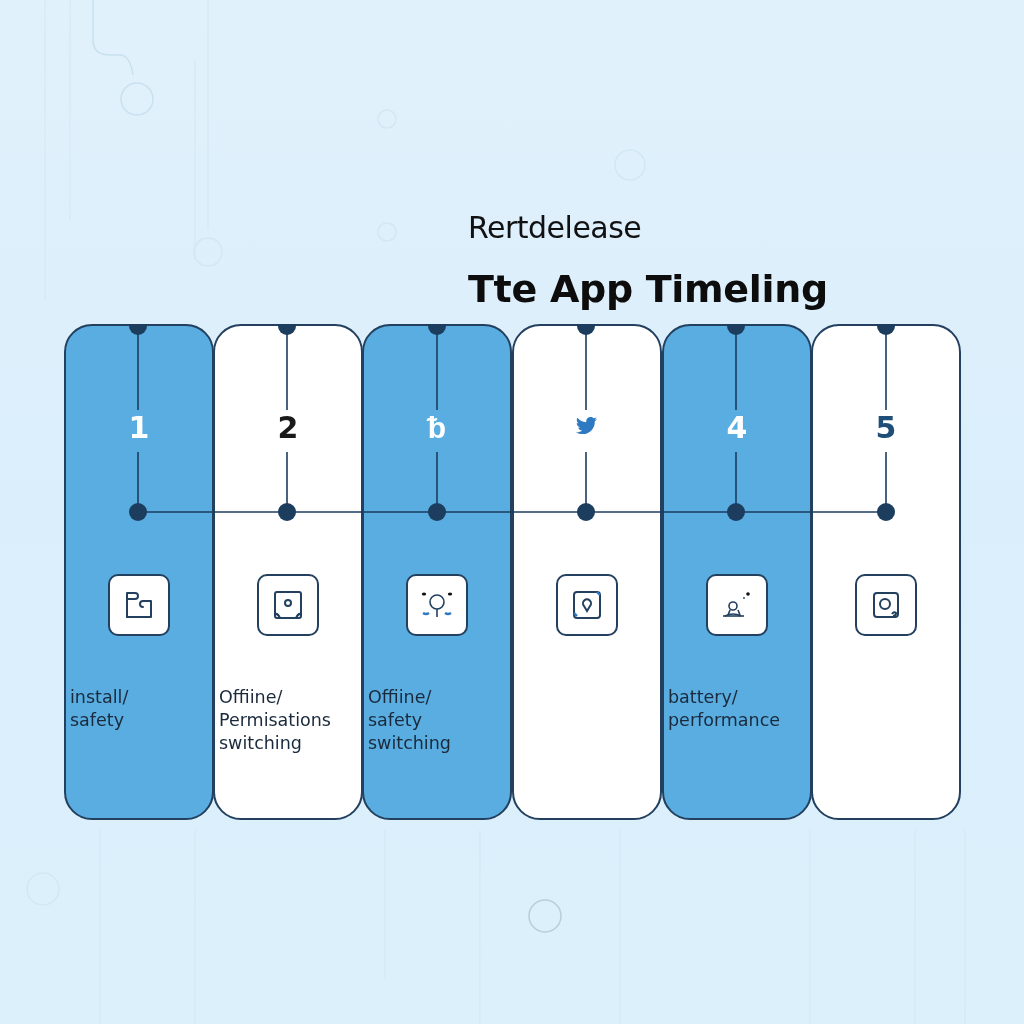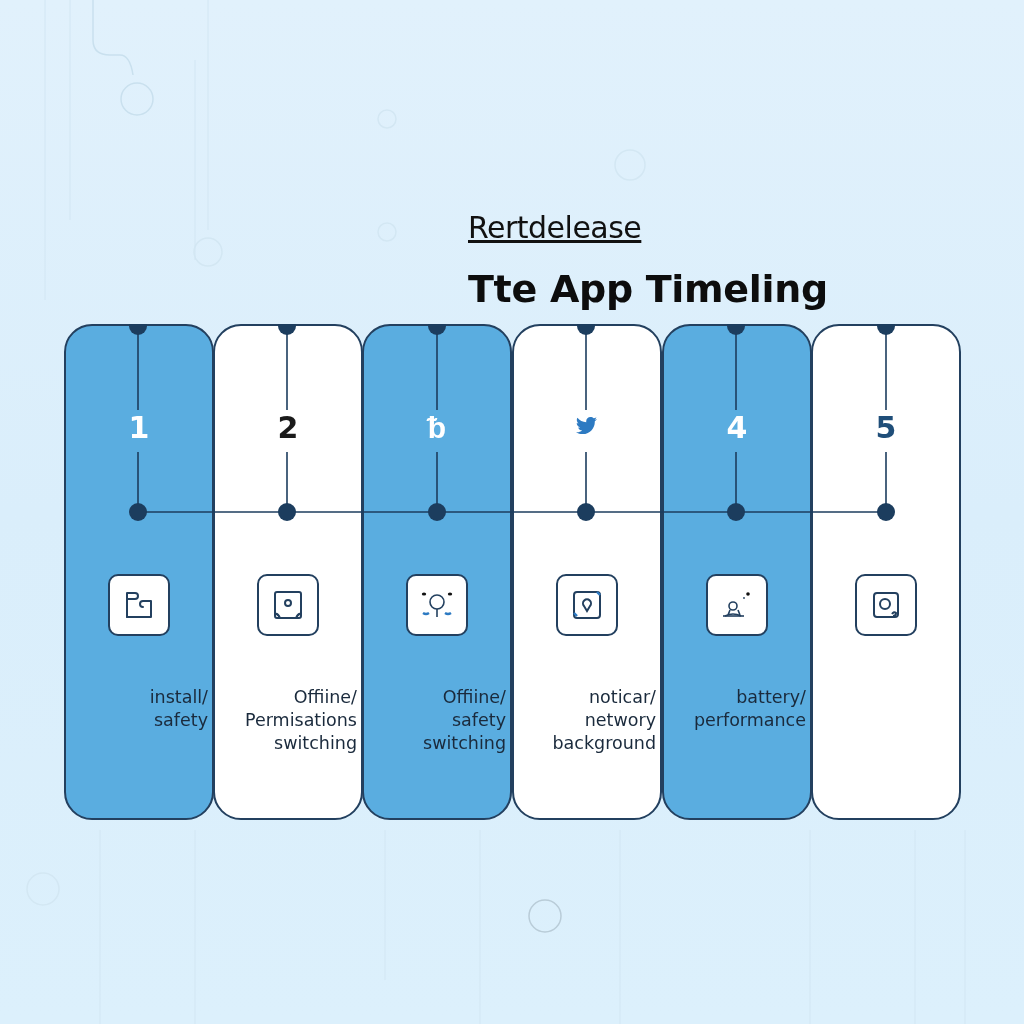--- a/index.html
+++ b/index.html
@@ -8,21 +8,20 @@
       position: relative;
       background: linear-gradient(180deg, #e1f1fc 0%, #daeefb 50%, #dcf0fc 100%);
       font-family: "DejaVu Sans", "Liberation Sans", sans-serif;
       color: #111;
     }
     .bg-deco { position: absolute; inset: 0; pointer-events: none; }
     .title-block { position: absolute; left: 468px; top: 210px; }
     .subtitle {
       font-size: 30px; font-weight: 400; color: #111; letter-spacing: -0.5px;
       line-height: 36px;
-      text-decoration: underline;
     }
     .title {
       font-size: 38px; font-weight: 700; color: #0d0d0d; letter-spacing: -0.3px;
       line-height: 46px; margin-top: 20px;
     }
     .cards { position: absolute; left: 64px; top: 324px; width: 897px; height: 496px; }
     .card {
       position: absolute; top: 0; width: 150px; height: 496px;
       border: 2px solid #23405f; border-radius: 28px;
     }
@@ -35,21 +34,21 @@
     .card.blue .num { color: #ffffff; }
     .card.white .num { color: #1a1a1a; }
     .num.dark { color: #1f4e79 !important; }
     .num.twitter { color: #2d7ac2 !important; }
     .icon-box {
       position: absolute; top: 248px; left: 42px; width: 62px; height: 62px;
       background: #fff; border: 2px solid #23405f; border-radius: 10px;
       display: flex; align-items: center; justify-content: center;
     }
     .label {
-      position: absolute; top: 360px; left: 0; width: 100%; text-align: right;
+      position: absolute; top: 360px; left: 0; width: 100%; text-align: left;
       font-size: 17.5px; line-height: 23px; color: #1a2a3c; padding: 0 4px;
     }
     .label span { display: block; }
     .timeline-svg { position: absolute; left: 0; top: 0; pointer-events: none; }
   </style>
 </head>
 <body>
 
 <svg class="bg-deco" width="1024" height="1024" viewBox="0 0 1024 1024">
   <g fill="none" stroke="#c9e0ee" stroke-width="1.5">
@@ -141,25 +140,20 @@
         <path fill="#2d7ac2" d="M22 3c-.8.4-1.6.6-2.5.7.9-.5 1.6-1.4 1.9-2.4-.8.5-1.8.9-2.7 1-.8-.9-1.9-1.4-3.2-1.4-2.4 0-4.3 1.9-4.3 4.3 0 .3 0 .7.1 1C7.7 6.1 4.5 4.4 2.4 1.8c-.4.6-.6 1.4-.6 2.2 0 1.5.8 2.8 1.9 3.6-.7 0-1.4-.2-2-.5 0 2.1 1.5 3.8 3.4 4.2-.4.1-.7.2-1.1.2-.3 0-.5 0-.8-.1.5 1.7 2.1 3 4 3-1.5 1.2-3.3 1.8-5.3 1.8H1c1.9 1.2 4.2 1.9 6.6 1.9 7.9 0 12.2-6.5 12.2-12.2v-.6c.9-.6 1.6-1.4 2.2-2.3z"></path>
       </svg>
     </div>
     <div class="icon-box">
       <svg width="36" height="36" viewBox="0 0 36 36" fill="none" stroke="#23405f" stroke-width="2">
         <rect x="5" y="5" width="26" height="26" rx="3"></rect>
         <path d="M18 24 L15 19 A4 4 0 1 1 21 19 Z"></path>
         <path d="M5 26 L8 29" stroke="#2d7ac2" stroke-width="2.4"></path>
         <path d="M31 8 L28 5" stroke="#2d7ac2" stroke-width="2.4"></path>
       </svg>
-    </div>
-    <div class="label">
-      <span>noticar/</span>
-      <span>networy</span>
-      <span>background</span>
     </div>
   </div>
 
   <div class="card blue" style="left:598px;">
     <div class="num">4</div>
     <div class="icon-box">
       <svg width="40" height="40" viewBox="0 0 40 40" fill="none" stroke="#23405f" stroke-width="1.6">
         <circle cx="16" cy="21" r="4"></circle>
         <path d="M8 31 Q16 27 24 31 M11 30 L13 25 M21 25 L23 30"></path>
         <line x1="6" y1="31" x2="27" y2="31"></line>

